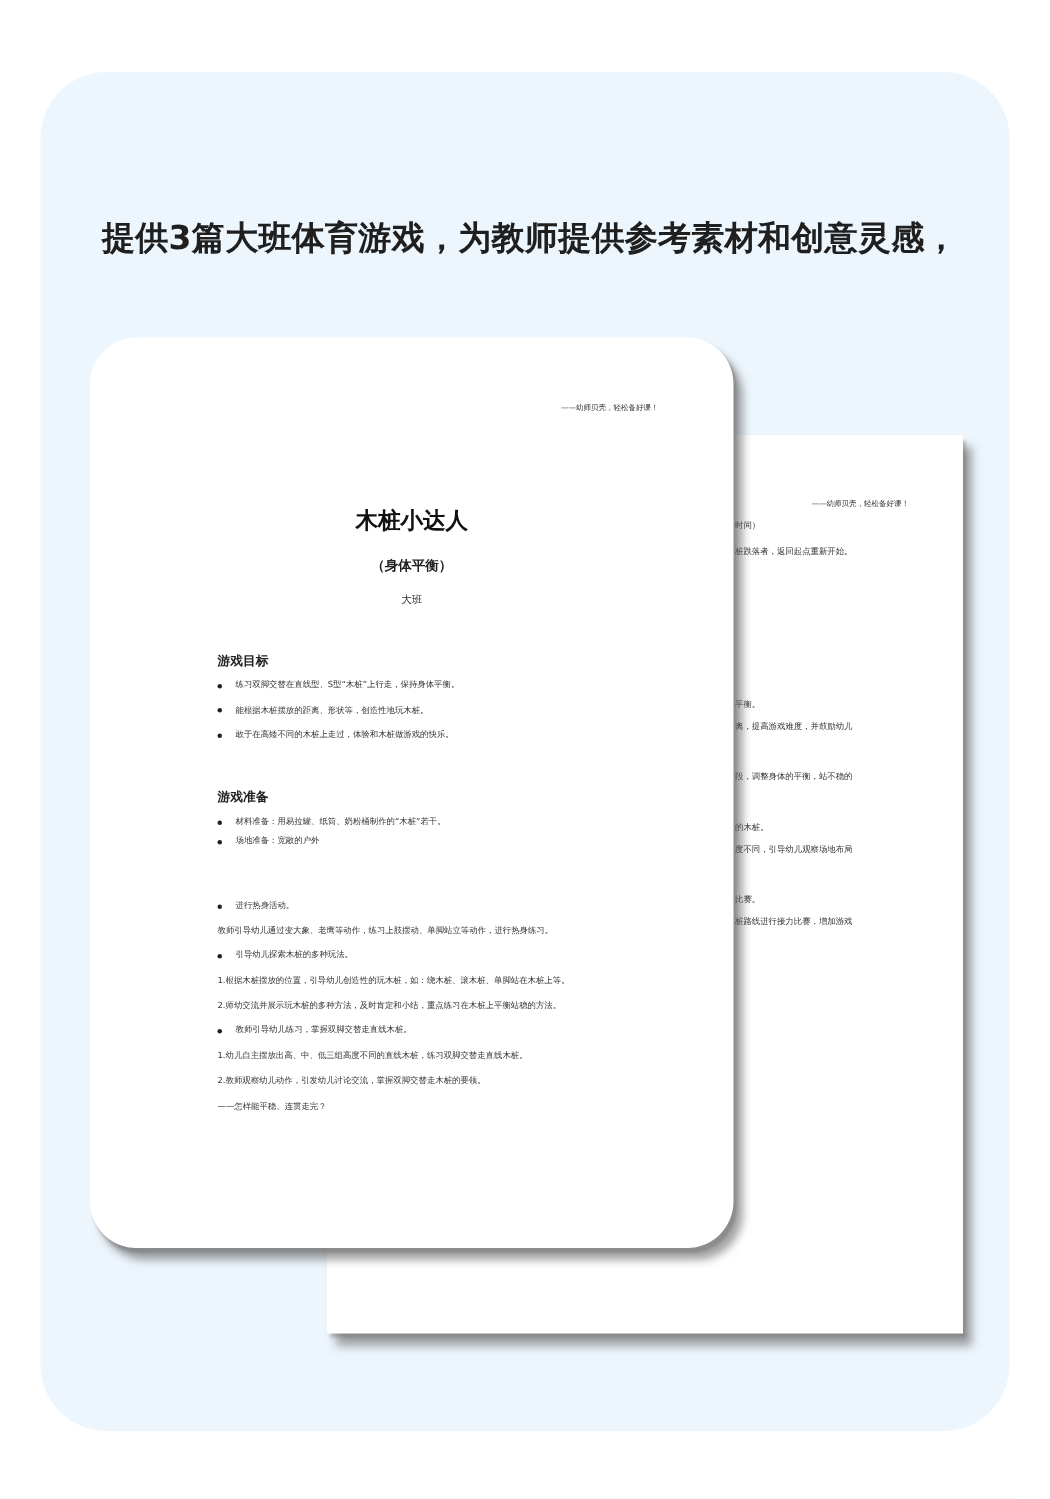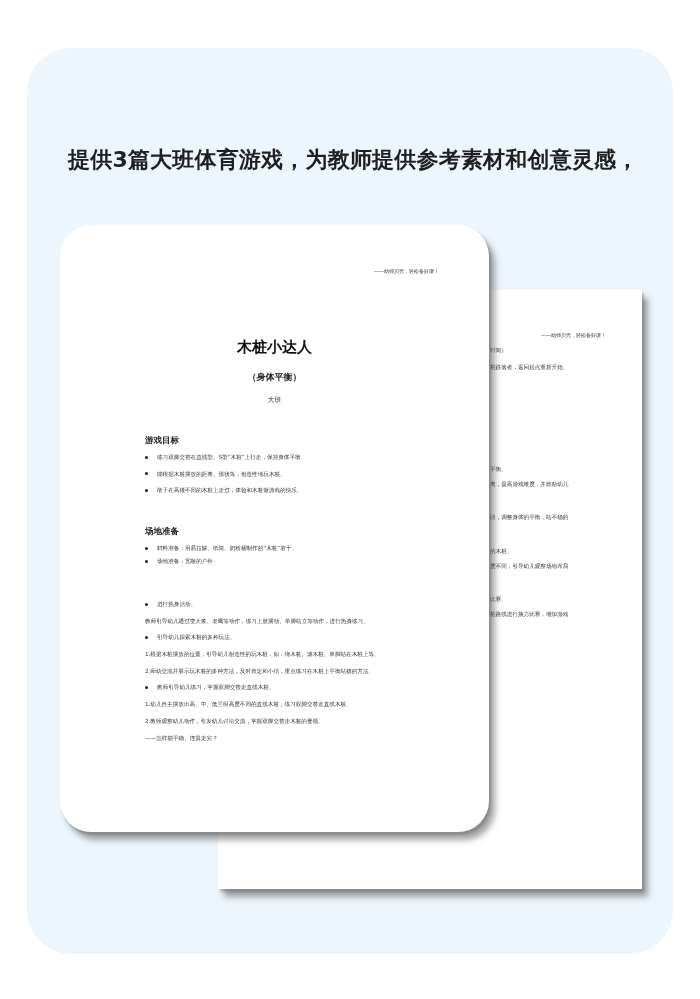--- a/index.html
+++ b/index.html
@@ -80,21 +80,21 @@
   <div class="section" style="top:210px;">
     <div class="sec-head">游戏目标</div>
     <div class="items">
         <div class="bullet">练习双脚交替在直线型、S型“木桩”上行走，保持身体平衡。</div>
         <div class="bullet">能根据木桩摆放的距离、形状等，创造性地玩木桩。</div>
         <div class="bullet">敢于在高矮不同的木桩上走过，体验和木桩做游戏的快乐。</div>
       </div>
   </div>
 
   <div class="section tight" style="top:301px;">
-    <div class="sec-head">场地准备</div>
+    <div class="sec-head">游戏准备</div>
     <div class="items">
         <div class="bullet">材料准备：用易拉罐、纸筒、奶粉桶制作的“木桩”若干。</div>
         <div class="bullet">场地准备：宽敞的户外</div>
       </div>
   </div>
 
   <div class="section" style="top:375px;">
     <div class="items">
         <div class="bullet">进行热身活动。</div>
         <div class="para">教师引导幼儿通过变大象、老鹰等动作，练习上肢摆动、单脚站立等动作，进行热身练习。</div>

